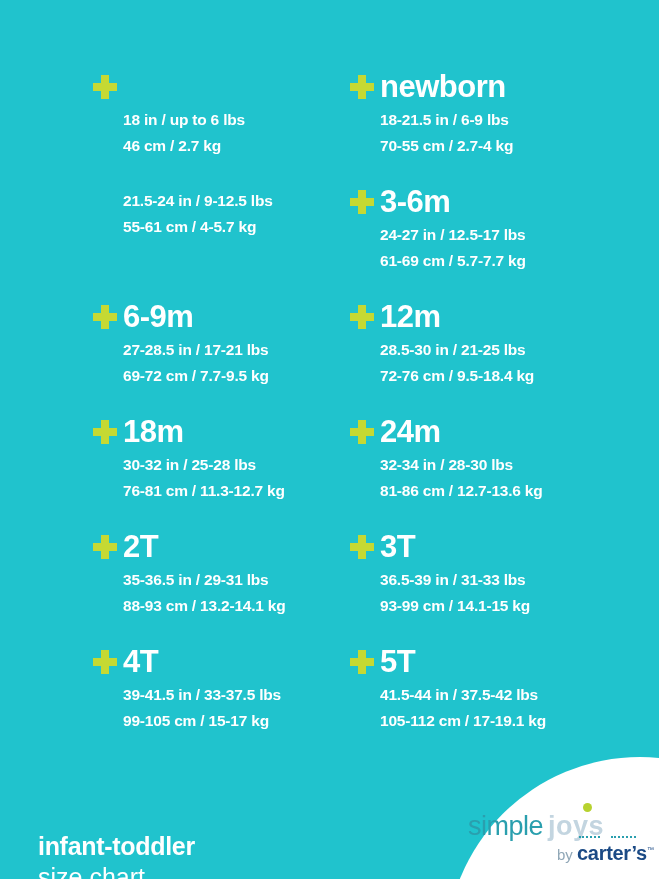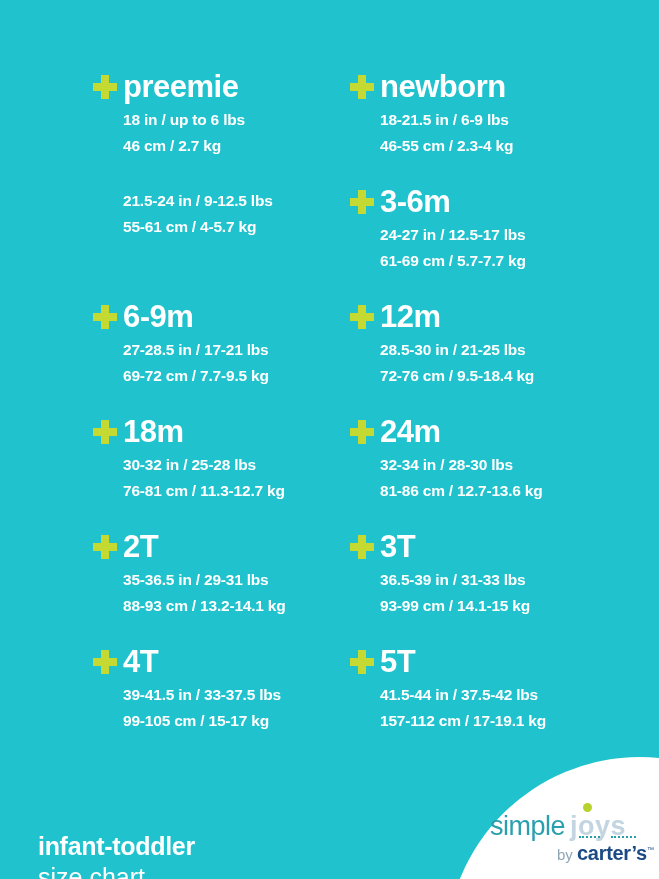--- a/index.html
+++ b/index.html
@@ -37,21 +37,21 @@
   .footer{
     position:absolute;left:38px;top:795px;color:var(--text-color);line-height:31px;
   }
   .footer .l1{font-size:25px;font-weight:bold;letter-spacing:-0.3px;margin-top:36px;}
   .footer .l2{font-size:25px;font-weight:normal;}
   .logo-circle{
     position:absolute;left:446px;top:757px;width:388px;height:388px;
     background:var(--circle-color);border-radius:50%;
   }
   .logo-row1{
-    position:absolute;left:490px;top:813px;height:27px;line-height:27px;white-space:nowrap;
+    position:absolute;left:468px;top:813px;height:27px;line-height:27px;white-space:nowrap;
   }
   .logo-simple{font-size:27px;color:var(--logo-simple-color);letter-spacing:-0.5px;}
   .logo-joys{font-size:27px;font-weight:bold;color:var(--logo-joys-color);margin-left:5px;letter-spacing:0.5px;}
   .logo-jdot{
     position:absolute;left:583px;top:803px;width:9px;height:9px;border-radius:50%;
     background:var(--logo-dot-color);
   }
   .logo-dots{position:absolute;top:834px;height:4px;border-bottom:2px dotted var(--logo-simple-color);}
   .logo-dots.d1{left:579px;width:21px;}
   .logo-dots.d2{left:611px;width:25px;}
@@ -63,33 +63,32 @@
 </head>
 <body>
 
 <div class="canvas">
 
   <div class="size-grid">
 
     <div class="cell">
       <div class="hrow">
         <span class="plus"></span>
-        <span class="sname">preemie</span>
       </div>
       <div class="detail first">18 in / up to 6 lbs</div>
       <div class="detail">46 cm / 2.7 kg</div>
     </div>
 
     <div class="cell">
       <div class="hrow">
         <span class="plus"></span>
         <span class="sname">newborn</span>
       </div>
       <div class="detail first">18-21.5 in / 6-9 lbs</div>
-      <div class="detail">46-55 cm / 2.3-4 kg</div>
+      <div class="detail">70-55 cm / 2.7-4 kg</div>
     </div>
 
     <div class="cell">
       <div class="detail first">21.5-24 in / 9-12.5 lbs</div>
       <div class="detail">55-61 cm / 4-5.7 kg</div>
     </div>
 
     <div class="cell">
       <div class="hrow">
         <span class="plus"></span>
@@ -161,21 +160,21 @@
       <div class="detail first">39-41.5 in / 33-37.5 lbs</div>
       <div class="detail">99-105 cm / 15-17 kg</div>
     </div>
 
     <div class="cell">
       <div class="hrow">
         <span class="plus"></span>
         <span class="sname">5T</span>
       </div>
       <div class="detail first">41.5-44 in / 37.5-42 lbs</div>
-      <div class="detail">157-112 cm / 17-19.1 kg</div>
+      <div class="detail">105-112 cm / 17-19.1 kg</div>
     </div>
 
   </div>
 
   <div class="footer">
     <div class="l1">infant-toddler</div>
     <div class="l2">size chart</div>
   </div>
 
   <div class="logo-circle"></div>

